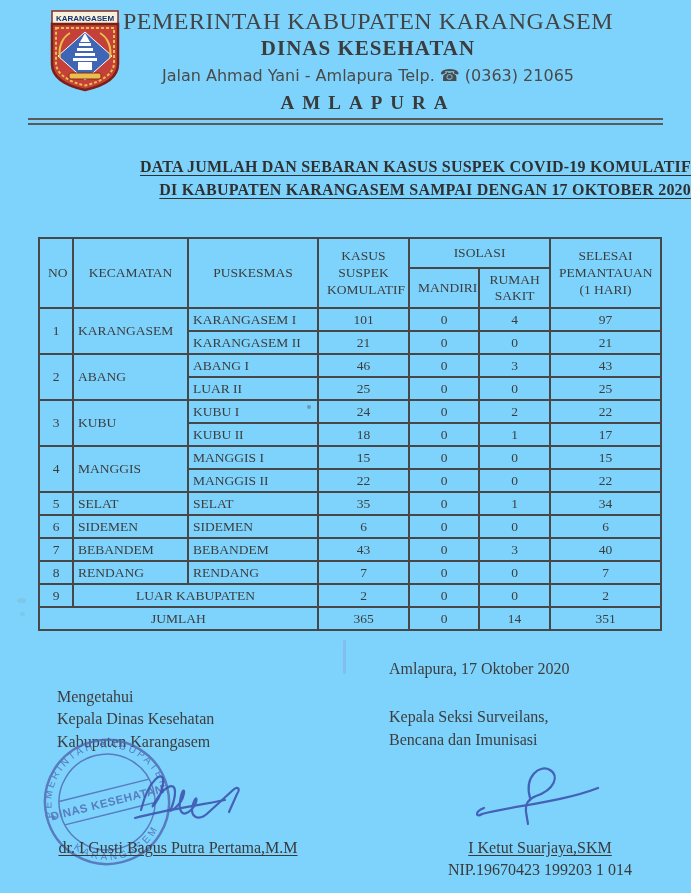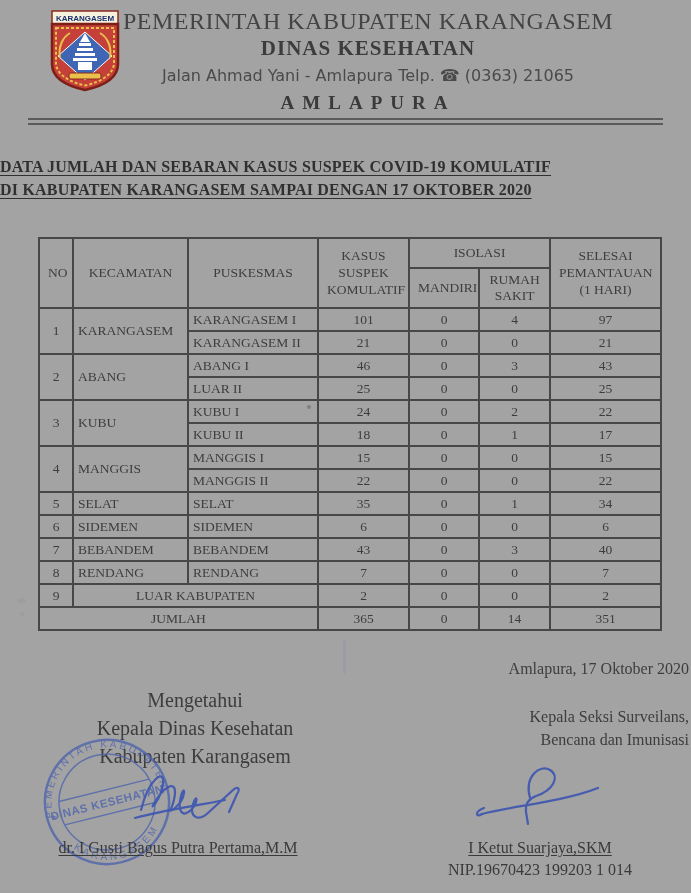--- a/index.html
+++ b/index.html
@@ -1,49 +1,49 @@
 <!DOCTYPE html>
 <html><head>
 <meta charset="utf-8">
 <style>
   html,body{margin:0;padding:0;background:#e8e8e8;}
   .page{
     position:relative; width:691px; height:893px; margin:0 auto;
-    background:#a3a3a3;
+    background:#7dd3fc;
     font-family:"Liberation Serif","DejaVu Serif",serif;
     color:#3a3a3a; overflow:hidden;
   }
   
   .letterhead{position:relative; padding-top:8px;}
   .crest{position:absolute; left:44px; top:6px; width:82px; height:88px;}
   .lh-lines{margin-left:45px; text-align:center;}
   .lh-gov{font-size:24px; letter-spacing:0.5px; color:#444;}
   .lh-dept{font-size:21px; font-weight:bold; letter-spacing:1px; margin-top:1px; color:#3c3c3c;}
   .lh-addr{font-family:"DejaVu Sans",sans-serif; font-size:16px; margin-top:5px; color:#4a4a4a;text-align:center;}
   .lh-city{font-size:19px; font-weight:bold; letter-spacing:8px; margin-top:7px; color:#3a3a3a;}
   .double-rule{margin:4px 28px 0 28px; height:3px;
     border-top:2px solid #5a5a5a; border-bottom:2px solid #5a5a5a;}
   
-  .doc-title{margin-top:30px; text-align:left; font-weight:bold; font-size:16px;
+  .doc-title{margin-top:30px; text-align:right; font-weight:bold; font-size:16px;
     line-height:1.45; color:#303030; letter-spacing:0.2px;}
   .doc-title div{text-decoration:underline; text-underline-offset:3px;}
   
   table.data{border-collapse:collapse; table-layout:fixed; width:624px;
     margin:36px 0 0 38px; font-size:13.5px; color:#3d3d3d;}
   table.data th, table.data td{border:2px solid #474747; padding:1px 4px; vertical-align:middle;}
   table.data th{font-weight:normal; text-align:center; line-height:1.25; padding:2px 8px;margin-left:24px;}
   tr.h1 th{height:24px;} tr.h2 th{height:34px;}
   table.data td{height:19px;}
   td.c{text-align:center;} td.l{text-align:left; padding-left:5px;}
   
-  .sign-right{position:absolute; top:658px; left:389px; width:300px; text-align:right;
+  .sign-right{position:absolute; top:658px; left:389px; width:300px; text-align:left;
     font-size:16px; line-height:1.4; color:#3d3d3d;}
   .sign-right .date{margin-bottom:26px;}
-  .sign-left{position:absolute; top:686px; left:70px; width:250px; text-align:center;
-    font-size:20px; line-height:1.4; color:#3d3d3d;}
+  .sign-left{position:absolute; top:686px; left:57px; width:250px; 
+    font-size:16px; line-height:1.4; color:#3d3d3d;}
   .name-block{position:absolute; top:837px; width:320px; text-align:center;
     font-size:16px; line-height:1.35; color:#3a3a3a;}
   .name-block .nm{text-decoration:underline; text-underline-offset:2px;}
   .nb-left{left:18px;} .nb-right{left:380px;}
   
   .stamp{position:absolute; left:32px; top:732px; width:150px; height:140px;
     transform:rotate(-14deg); opacity:0.78;}
   .sig{position:absolute;}
   .sig-left{left:133px; top:760px; width:125px; height:80px;}
   .sig-right{left:470px; top:762px; width:135px; height:72px;}

